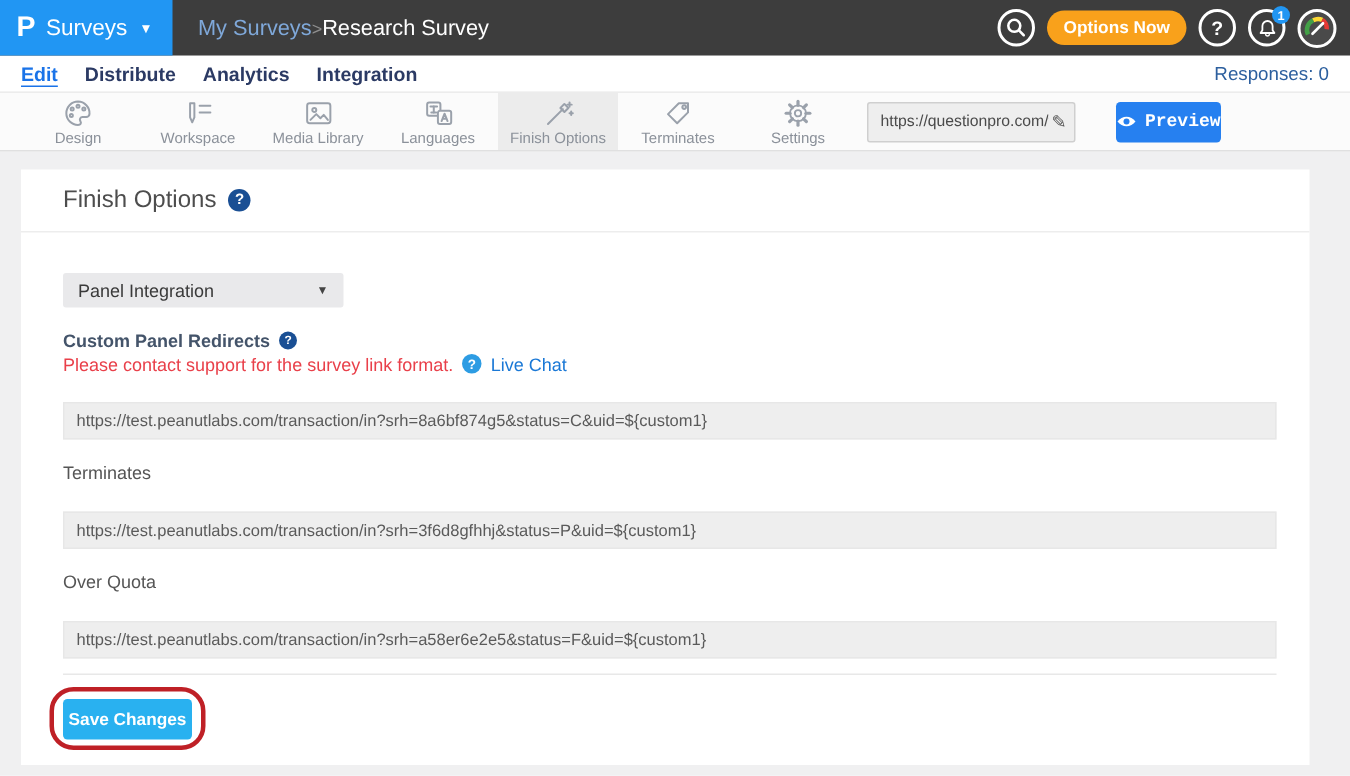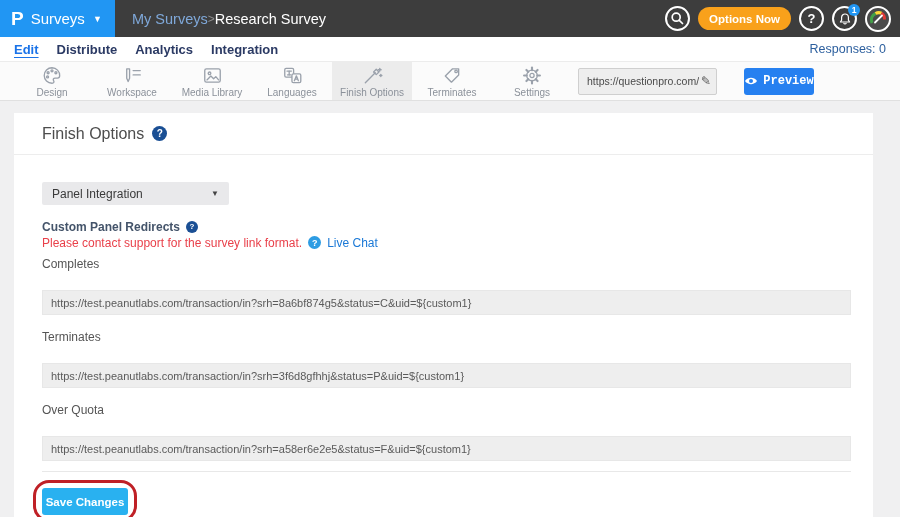--- a/index.html
+++ b/index.html
@@ -213,21 +213,20 @@
       <div class="section-title-row">
         <span class="section-title">Custom Panel Redirects</span>
         <span class="help-badge small">?</span>
       </div>
       <div class="warning-row">
         <span class="warning-text">Please contact support for the survey link format.</span>
         <span class="help-bubble">?</span>
         <span class="livechat">Live Chat</span>
       </div>
 
-      <div class="field-label first">Completes</div>
       <div class="field-input">https://test.peanutlabs.com/transaction/in?srh=8a6bf874g5&amp;status=C&amp;uid=${custom1}</div>
 
       <div class="field-label">Terminates</div>
       <div class="field-input">https://test.peanutlabs.com/transaction/in?srh=3f6d8gfhhj&amp;status=P&amp;uid=${custom1}</div>
 
       <div class="field-label">Over Quota</div>
       <div class="field-input">https://test.peanutlabs.com/transaction/in?srh=a58er6e2e5&amp;status=F&amp;uid=${custom1}</div>
 
       <hr class="rule">
       <div class="save-row">

